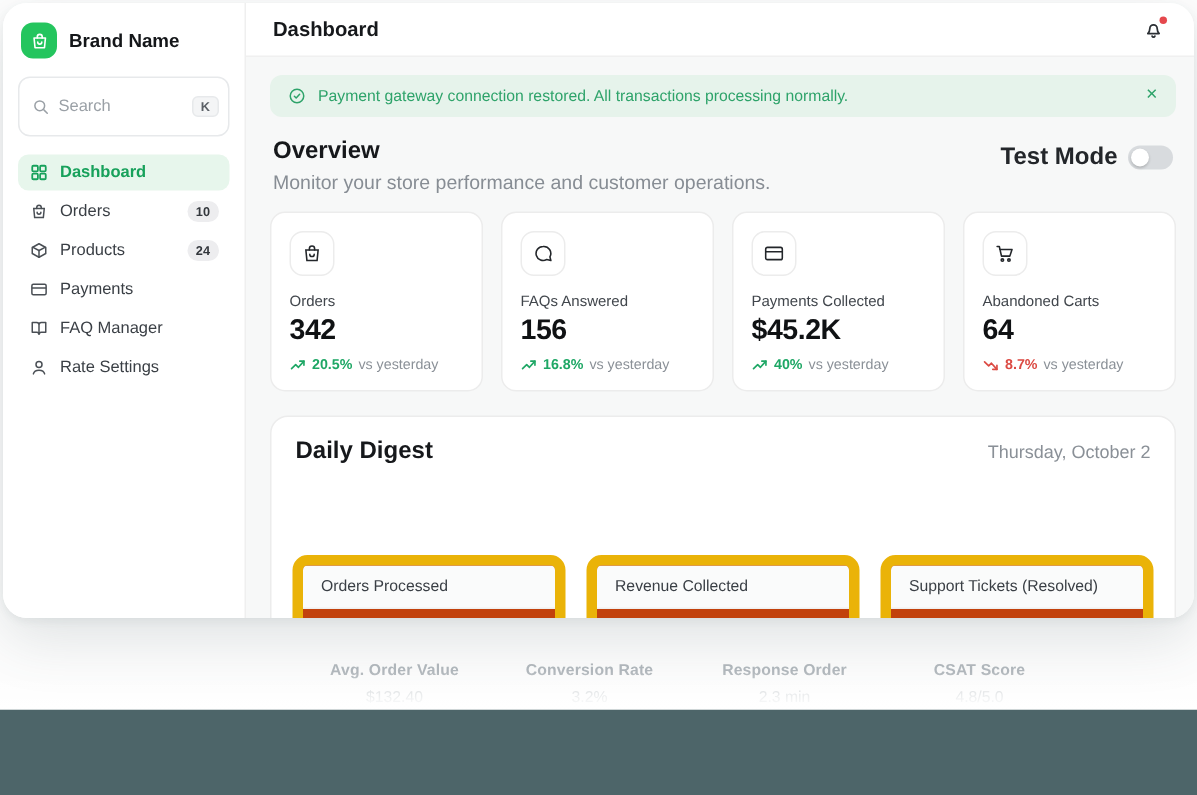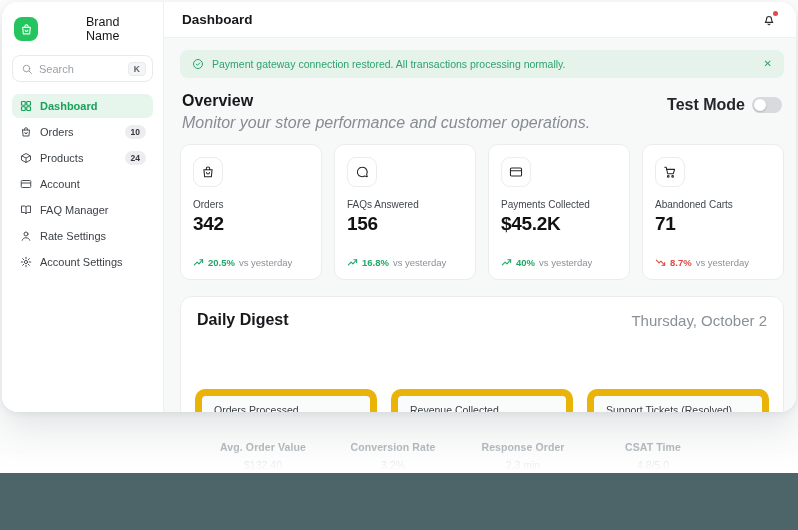--- a/index.html
+++ b/index.html
@@ -22,22 +22,22 @@
   
   .window { position:absolute; left:2px; top:2px; width:794px; height:410px; background:#fff;
             border-radius:16px; box-shadow:0 14px 38px rgba(70,90,95,.16), 0 2px 6px rgba(70,90,95,.08);
             display:flex; overflow:hidden; }
 
   
   .sidebar { width:162px; background:#fff; border-right:1px solid #efefef; padding:11px 10px; flex:none; }
   .brand-row { display:flex; align-items:center; gap:8px; padding:2px 2px 12px; }
   .brand-logo { width:24px; height:24px; border-radius:8px; background:#24c55e; color:#fff;
                 display:flex; align-items:center; justify-content:center; flex:none; }
-  .brand-name { font-size:12.5px; font-weight:normal; color:#141619;margin-left:40px; }
-  .search-box { display:flex; align-items:center; gap:6px; height:27px; border:1px solid #e7e9eb; border-radius:8px;
+  .brand-name { font-size:12.5px; font-weight:bold; color:#141619; }
+  .search-box { display:flex; align-items:center; gap:6px; height:40px; border:1px solid #e7e9eb; border-radius:8px;
                 padding:0 6px 0 8px; background:#fff; margin-bottom:12px; color:#9aa0a6; }
   .search-box input { border:none; outline:none; flex:1; width:40px; font-size:11px; color:#333; background:transparent;
                       font-family:"Liberation Sans",sans-serif; }
   .search-box input::placeholder { color:#9aa0a6; }
   .kbd { font-size:8.5px; color:#5b6066; background:#f4f5f6; border:1px solid #e7e9eb; border-radius:4px;
          padding:1px 5px; font-weight:bold; }
   .nav { display:flex; flex-direction:column; gap:2px; }
   .nav-item { display:flex; align-items:center; gap:8px; height:24px; padding:0 7px; border-radius:7px;
               color:#3a3f45; font-size:11px; cursor:pointer; }
   .nav-item .nicon { width:13px; height:13px; flex:none; display:flex; align-items:center; justify-content:center; color:#4a4f55; }
@@ -57,43 +57,43 @@
 
   .content { padding:12px 12px 0 16px; }
 
   .banner { display:flex; align-items:center; gap:8px; background:#e6f3eb; border-radius:8px; height:28px;
             padding:0 12px; color:#2ea36a; }
   .banner-msg { flex:1; font-size:10.5px; }
   .banner-close { font-size:10px; cursor:pointer; color:#2ea36a; line-height:1; }
 
   .overview-head { display:flex; align-items:flex-start; justify-content:space-between; margin:14px 2px 12px 2px; }
   .ov-title { font-size:16px; font-weight:bold; color:#16181b; }
-  .ov-sub { font-size:16px; color:#878d94; margin-top:4px;font-style:italic; }
+  .ov-sub { font-size:13px; color:#878d94; margin-top:4px; }
   .testmode { display:flex; align-items:center; gap:7px; margin-top:4px; }
   .tm-label { font-size:16px; font-weight:bold; color:#23262a; }
   .toggle { width:30px; height:16px; border-radius:999px; background:#d8dbde; position:relative; cursor:pointer; }
   .toggle .knob { position:absolute; left:2px; top:2px; width:12px; height:12px; border-radius:50%; background:#fff;
                   box-shadow:0 1px 2px rgba(0,0,0,.2); }
 
   .stats-row { display:grid; grid-template-columns:repeat(4,1fr); gap:12px; }
   .stat-card { background:#fff; border:1px solid #ececec; border-radius:10px; padding:12px 12px 11px; }
   .stat-icon { width:30px; height:30px; border:1px solid #ececec; border-radius:9px; display:flex; align-items:center;
                justify-content:center; color:#23262a; background:#fff; }
   .stat-label { font-size:10px; color:#41464c; margin-top:12px; }
   .stat-value { font-size:19px; font-weight:bold; color:#101214; margin-top:3px; letter-spacing:-.3px; }
-  .stat-delta { display:flex; align-items:center; gap:4px; margin-top:22px; font-size:9.5px; color:#8a9097; }
+  .stat-delta { display:flex; align-items:center; gap:4px; margin-top:6px; font-size:9.5px; color:#8a9097; }
   .delta-pct { font-weight:bold; }
   .up .delta-pct, .up .trend { color:#1ea765; }
   .down .delta-pct, .down .trend { color:#dc4a43; }
   .trend { display:flex; }
 
   .digest { background:#fff; border:1px solid #ececec; border-radius:12px; margin-top:16px; padding:12px 14px 14px; }
   .digest-head { display:flex; align-items:center; justify-content:space-between; padding:2px 2px 0; }
   .digest-title { font-size:16px; font-weight:bold; color:#16181b; }
-  .digest-date { font-size:15px; color:#8a9097; }
+  .digest-date { font-size:12px; color:#8a9097; }
   .digest-cards { display:grid; grid-template-columns:repeat(3,1fr); gap:14px; margin-top:12px; }
   .digest-card { border:7px solid #eab308; border-radius:10px; overflow:hidden; background:#c2410c;margin-top:48px; }
   .dc-head { background:#fafbfb; border-bottom:1px solid #f0f0f0; padding:8px 12px; font-size:10.5px; color:#3a3f45; }
   .dc-body { padding:12px 12px 14px; }
   .dc-icon { width:30px; height:30px; border-radius:9px; display:flex; align-items:center; justify-content:center; }
   .dc-icon.green  { background:#dcf7e6; color:#27a861; }
   .dc-icon.blue   { background:#dce8fd; color:#4472f2; }
   .dc-icon.purple { background:#ece2fb; color:#9a6cf0; }
   .dc-value { font-size:19px; font-weight:bold; color:#101214; margin-top:15px; letter-spacing:-.3px; }
 
@@ -113,21 +113,21 @@
     </div>
     <div class="footer-stat">
       <div class="fs-label">Conversion Rate</div>
       <div class="fs-value">3.2%</div>
     </div>
     <div class="footer-stat">
       <div class="fs-label">Response Order</div>
       <div class="fs-value">2.3 min</div>
     </div>
     <div class="footer-stat">
-      <div class="fs-label">CSAT Time</div>
+      <div class="fs-label">CSAT Score</div>
       <div class="fs-value">4.8/5.0</div>
     </div>
   </div>
   <div class="footer-fade"></div>
 
   <div class="window">
 
     <aside class="sidebar">
       <div class="brand-row">
         <span class="brand-logo">
@@ -185,49 +185,40 @@
           <span class="nav-label">Products</span>
           <span class="nav-badge">24</span>
         </div>
         <div class="nav-item">
           <span class="nicon">
               <svg width="12" height="12" viewBox="0 0 24 24" fill="none" stroke="currentColor" stroke-width="2">
                 <rect x="2.5" y="5" width="19" height="14" rx="2"></rect>
                 <path d="M2.5 10h19"></path>
               </svg>
             </span>
-          <span class="nav-label">Account</span>
+          <span class="nav-label">Payments</span>
         </div>
         <div class="nav-item">
           <span class="nicon">
               <svg width="12" height="12" viewBox="0 0 24 24" fill="none" stroke="currentColor" stroke-width="2" stroke-linejoin="round">
                 <path d="M12 7a3 3 0 0 0-3-3H3v13h6a3 3 0 0 1 3 3"></path>
                 <path d="M12 7a3 3 0 0 1 3-3h6v13h-6a3 3 0 0 0-3 3"></path>
                 <path d="M12 7v13"></path>
               </svg>
             </span>
           <span class="nav-label">FAQ Manager</span>
         </div>
         <div class="nav-item">
           <span class="nicon">
               <svg width="12" height="12" viewBox="0 0 24 24" fill="none" stroke="currentColor" stroke-width="2" stroke-linecap="round">
                 <circle cx="12" cy="8" r="4"></circle>
                 <path d="M4.5 20.5c.8-3.4 4-5 7.5-5s6.7 1.6 7.5 5"></path>
               </svg>
             </span>
           <span class="nav-label">Rate Settings</span>
-        </div>
-        <div class="nav-item">
-          <span class="nicon">
-              <svg width="12" height="12" viewBox="0 0 24 24" fill="none" stroke="currentColor" stroke-width="2" stroke-linecap="round">
-                <circle cx="12" cy="12" r="3.2"></circle>
-                <path d="M12 2.5v3M12 18.5v3M2.5 12h3M18.5 12h3M5.3 5.3l2.1 2.1M16.6 16.6l2.1 2.1M5.3 18.7l2.1-2.1M16.6 7.4l2.1-2.1"></path>
-              </svg>
-            </span>
-          <span class="nav-label">Account Settings</span>
         </div>
       </nav>
     </aside>
 
     <div class="main">
       <div class="topbar">
         <span class="page-title">Dashboard</span>
         <span class="bell-wrap">
           <svg width="14" height="14" viewBox="0 0 24 24" fill="none" stroke="currentColor" stroke-width="2" stroke-linecap="round" stroke-linejoin="round">
               <path d="M18.5 16h-13c1.6-1.6 2.3-3.4 2.3-5.8a4.2 4.2 0 0 1 8.4 0c0 2.4.7 4.2 2.3 5.8z"></path>
@@ -330,21 +321,21 @@
 
           <div class="stat-card down">
             <div class="stat-icon">
                 <svg width="14" height="14" viewBox="0 0 24 24" fill="none" stroke="currentColor" stroke-width="1.8" stroke-linecap="round" stroke-linejoin="round">
                   <path d="M3 4h2.5L8 15h9.5L20 7.5H6"></path>
                   <circle cx="9" cy="19.5" r="1.4"></circle>
                   <circle cx="16.5" cy="19.5" r="1.4"></circle>
                 </svg>
               </div>
             <div class="stat-label">Abandoned Carts</div>
-            <div class="stat-value">71</div>
+            <div class="stat-value">64</div>
             <div class="stat-delta">
               <span class="trend">
                   <svg width="11" height="11" viewBox="0 0 24 24" fill="none" stroke="currentColor" stroke-width="2.4" stroke-linecap="round" stroke-linejoin="round">
                     <path d="m3 7 6 6 4-4 8 9"></path>
                     <path d="M15 18h6v-6"></path>
                   </svg>
                 </span>
               <span class="delta-pct">8.7%</span>
               <span>vs yesterday</span>
             </div>

